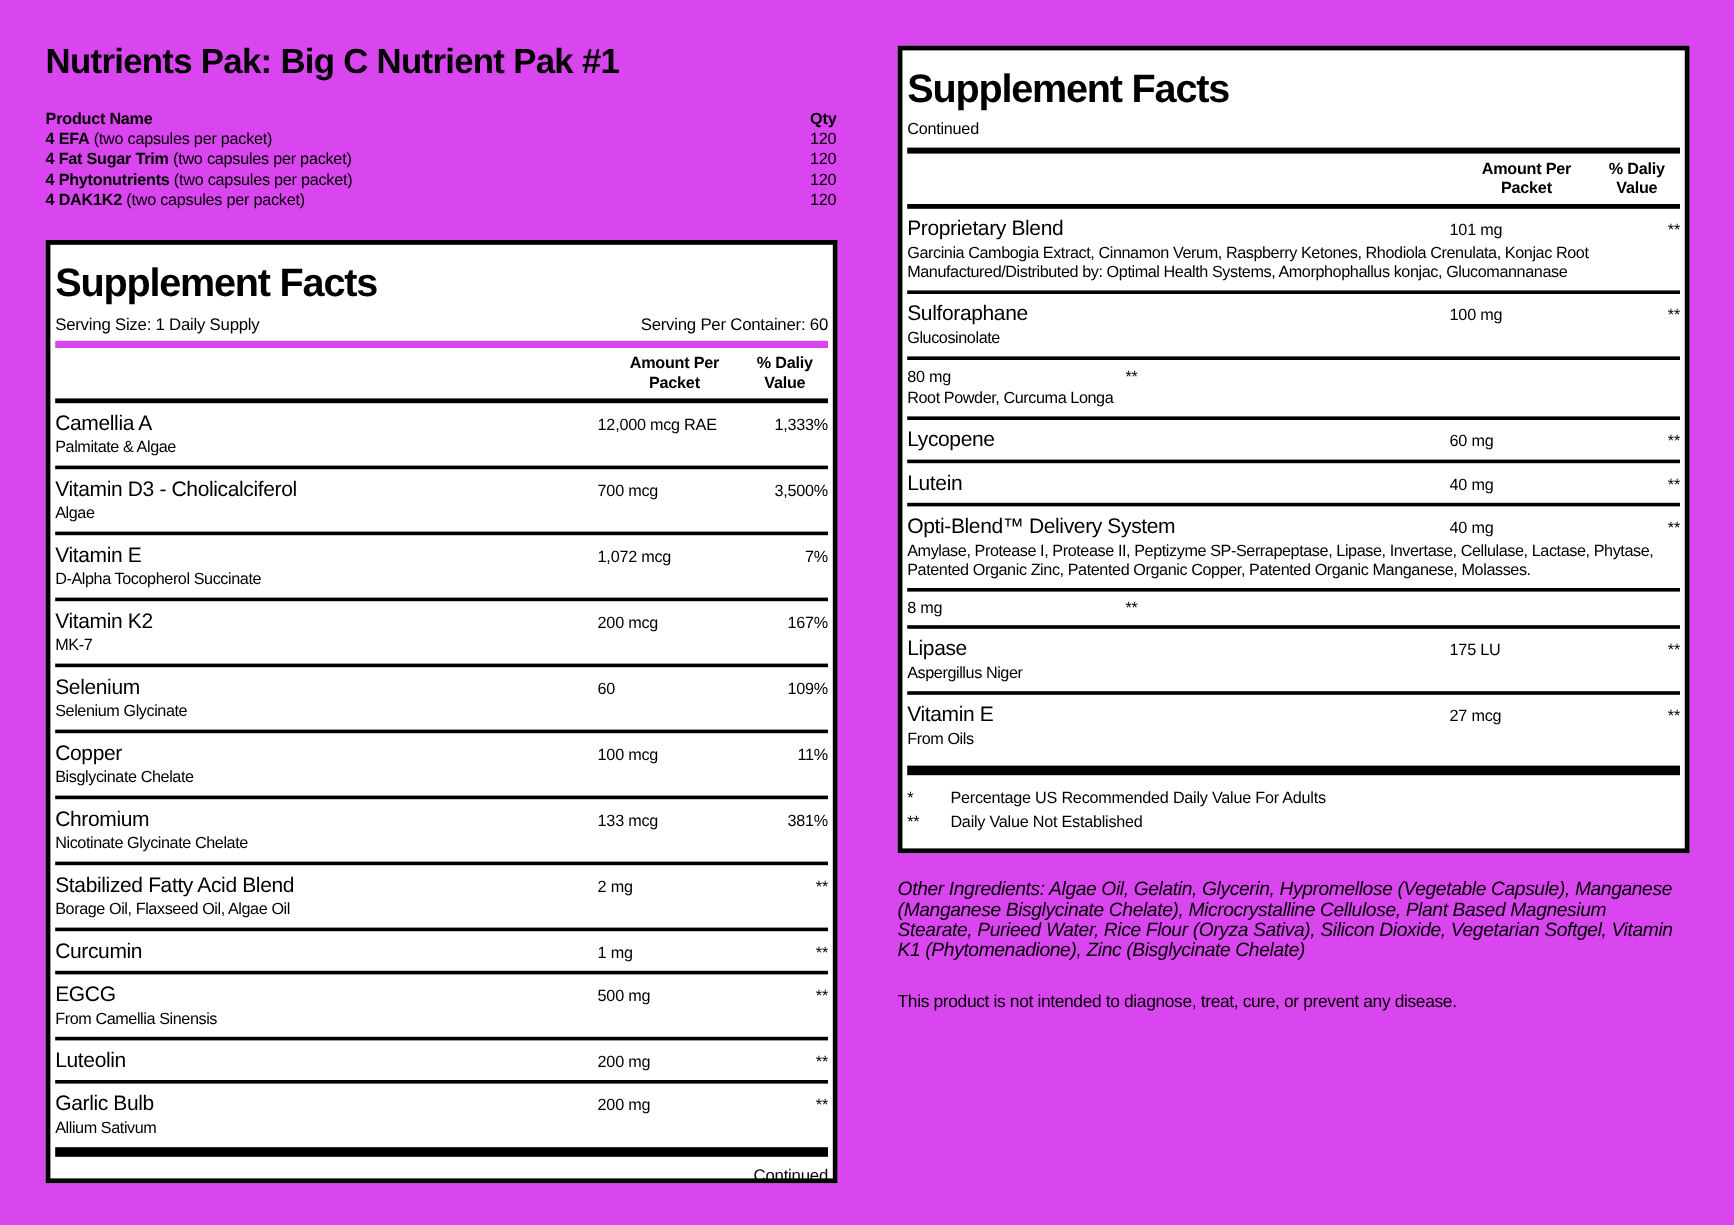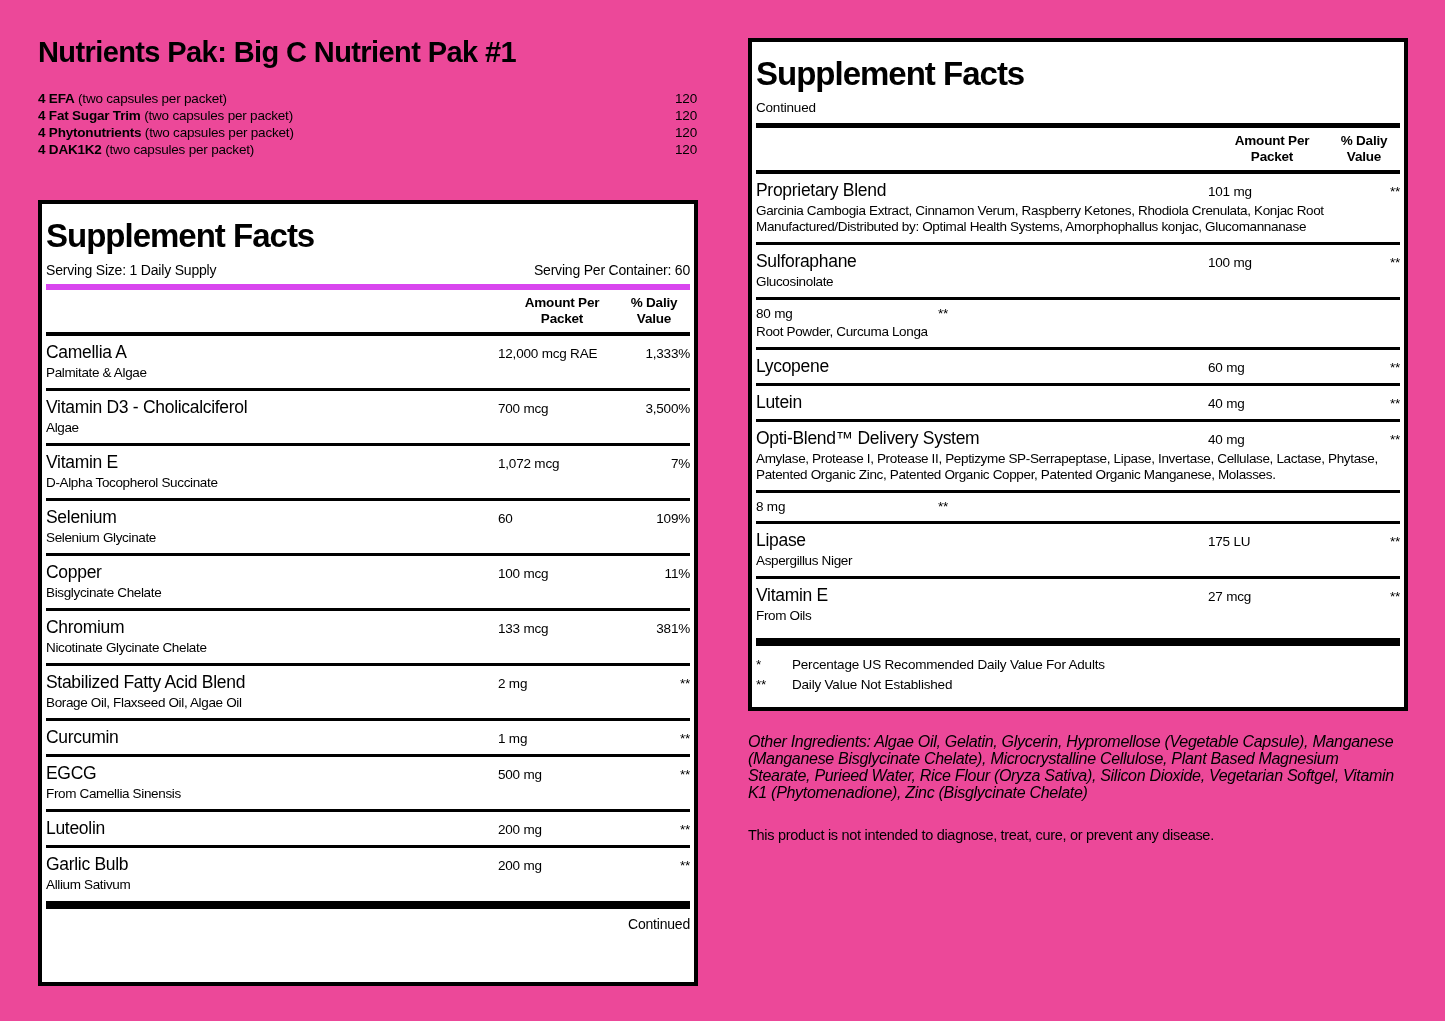--- a/index.html
+++ b/index.html
@@ -4,21 +4,21 @@
 <style>
   * { box-sizing: border-box; }
   html, body { margin: 0; padding: 0; }
   body {
     width: 1445px; height: 1021px;
     background: #ffffff;
     color: #000000;
     font-family: "Liberation Sans", "DejaVu Sans", sans-serif;
     -webkit-font-smoothing: antialiased;
   }
-  .page { position: relative; width: 1445px; height: 1021px; background: #ec4899; overflow: hidden; }
+  .page { position: relative; width: 1445px; height: 1021px; background: #d946ef; overflow: hidden; }
 
   
   .top-section { position: absolute; left: 38px; top: 36px; width: 659px; }
   .page-title {
     font-size: 29px; font-weight: bold; letter-spacing: -0.6px;
     margin: 0 0 22px 0; line-height: 32px;
   }
   .product-table { font-size: 13.5px; letter-spacing: -0.2px; }
   .pt-header { display: flex; font-weight: bold; line-height: 17px; }
   .pt-header .p-name { flex: 1; }
@@ -85,20 +85,24 @@
   .disclaimer { font-size: 14.5px; line-height: 17px; letter-spacing: -0.3px; margin: 26px 0 0 0; }
 </style>
 </head>
 <body>
 
 <div class="page">
 
   <div class="top-section">
     <h1 class="page-title">Nutrients Pak: Big C Nutrient Pak #1</h1>
     <div class="product-table">
+      <div class="pt-header">
+        <span class="p-name">Product Name</span>
+        <span class="p-qty">Qty</span>
+      </div>
       <div id="product-rows">
           <div class="p-row">
             <span class="p-name"><b>4 EFA</b> (two capsules per packet)</span>
             <span class="p-qty">120</span>
           </div>
           <div class="p-row">
             <span class="p-name"><b>4 Fat Sugar Trim</b> (two capsules per packet)</span>
             <span class="p-qty">120</span>
           </div>
           <div class="p-row">
@@ -141,20 +145,28 @@
           </div>
           <div class="n-desc">Algae</div>
         </div>
         <div class="n-row">
           <div class="n-top">
             <span class="n-name">Vitamin E</span>
             <span class="n-amount">1,072 mcg</span>
             <span class="n-dv">7%</span>
           </div>
           <div class="n-desc">D-Alpha Tocopherol Succinate</div>
+        </div>
+        <div class="n-row">
+          <div class="n-top">
+            <span class="n-name">Vitamin K2</span>
+            <span class="n-amount">200 mcg</span>
+            <span class="n-dv">167%</span>
+          </div>
+          <div class="n-desc">MK-7</div>
         </div>
         <div class="n-row">
           <div class="n-top">
             <span class="n-name">Selenium</span>
             <span class="n-amount">60</span>
             <span class="n-dv">109%</span>
           </div>
           <div class="n-desc">Selenium Glycinate</div>
         </div>
         <div class="n-row">

